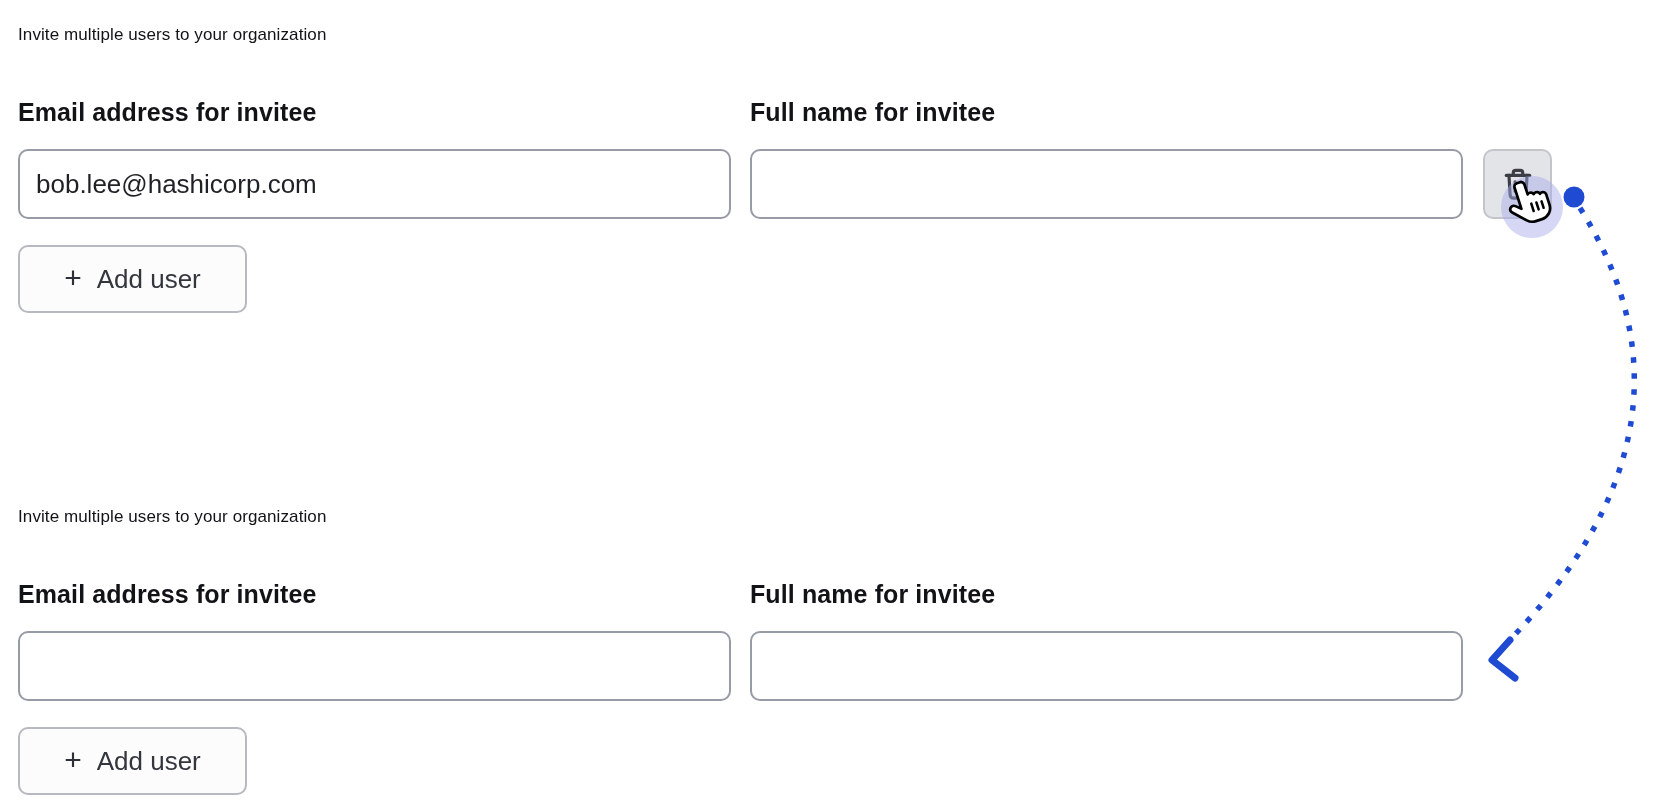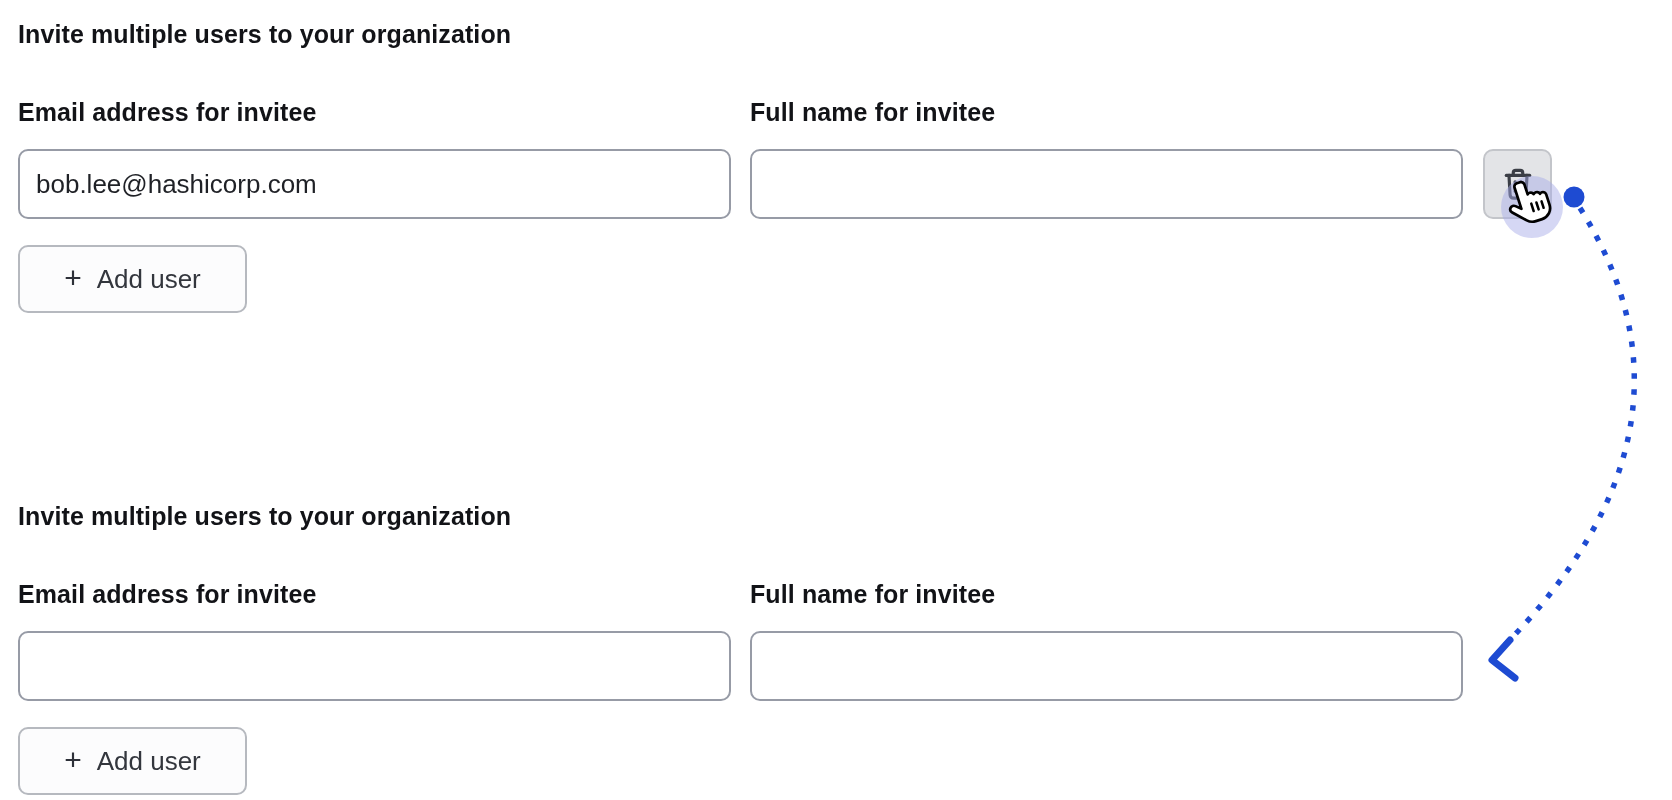--- a/index.html
+++ b/index.html
@@ -10,22 +10,22 @@
     height: 800px;
     background: #ffffff;
     font-family: "Liberation Sans", sans-serif;
     overflow: hidden;
   }
   .form-section { position: absolute; left: 18px; width: 1560px; }
   .section-1 { top: 20px; }
   .section-2 { top: 502px; }
   .section-heading {
     margin: 0;
-    font-size: 25px;
-    font-weight: 700;
+    font-size: 17px;
+    font-weight: 400;
     line-height: 29px;
     color: #121317;
     letter-spacing: 0.1px;
   }
   .labels-row { display: flex; margin-top: 49px; }
   .field-label {
     width: 732px;
     font-size: 25px;
     font-weight: 700;
     line-height: 29px;

